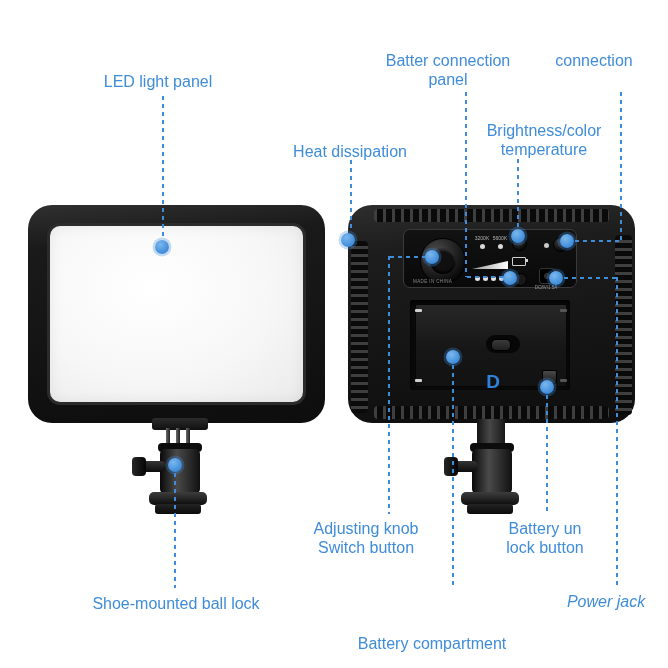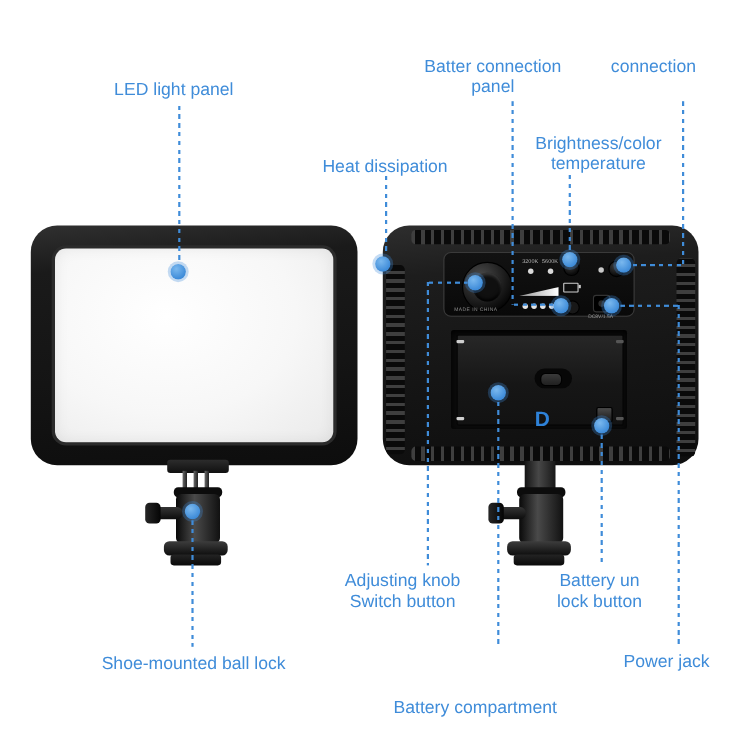--- a/index.html
+++ b/index.html
@@ -227,20 +227,20 @@
     <div>Adjusting knob</div>
     <div>Switch button</div>
   </div>
   <div class="lbl" style="left:545px;top:519px;">
     <div>Battery un</div>
     <div>lock button</div>
   </div>
   <div class="lbl" style="left:432px;top:592px;margin-top:42px;">
     <div>Battery compartment</div>
   </div>
-  <div class="lbl" style="left:606px;top:592px;">
+  <div class="lbl" style="left:606px;top:592px;font-style:italic;">
     <div>Power jack</div>
   </div>
   <div class="lbl" style="left:176px;top:594px;">
     <div>Shoe-mounted ball lock</div>
   </div>
 
 </div>
 
 </body></html>

